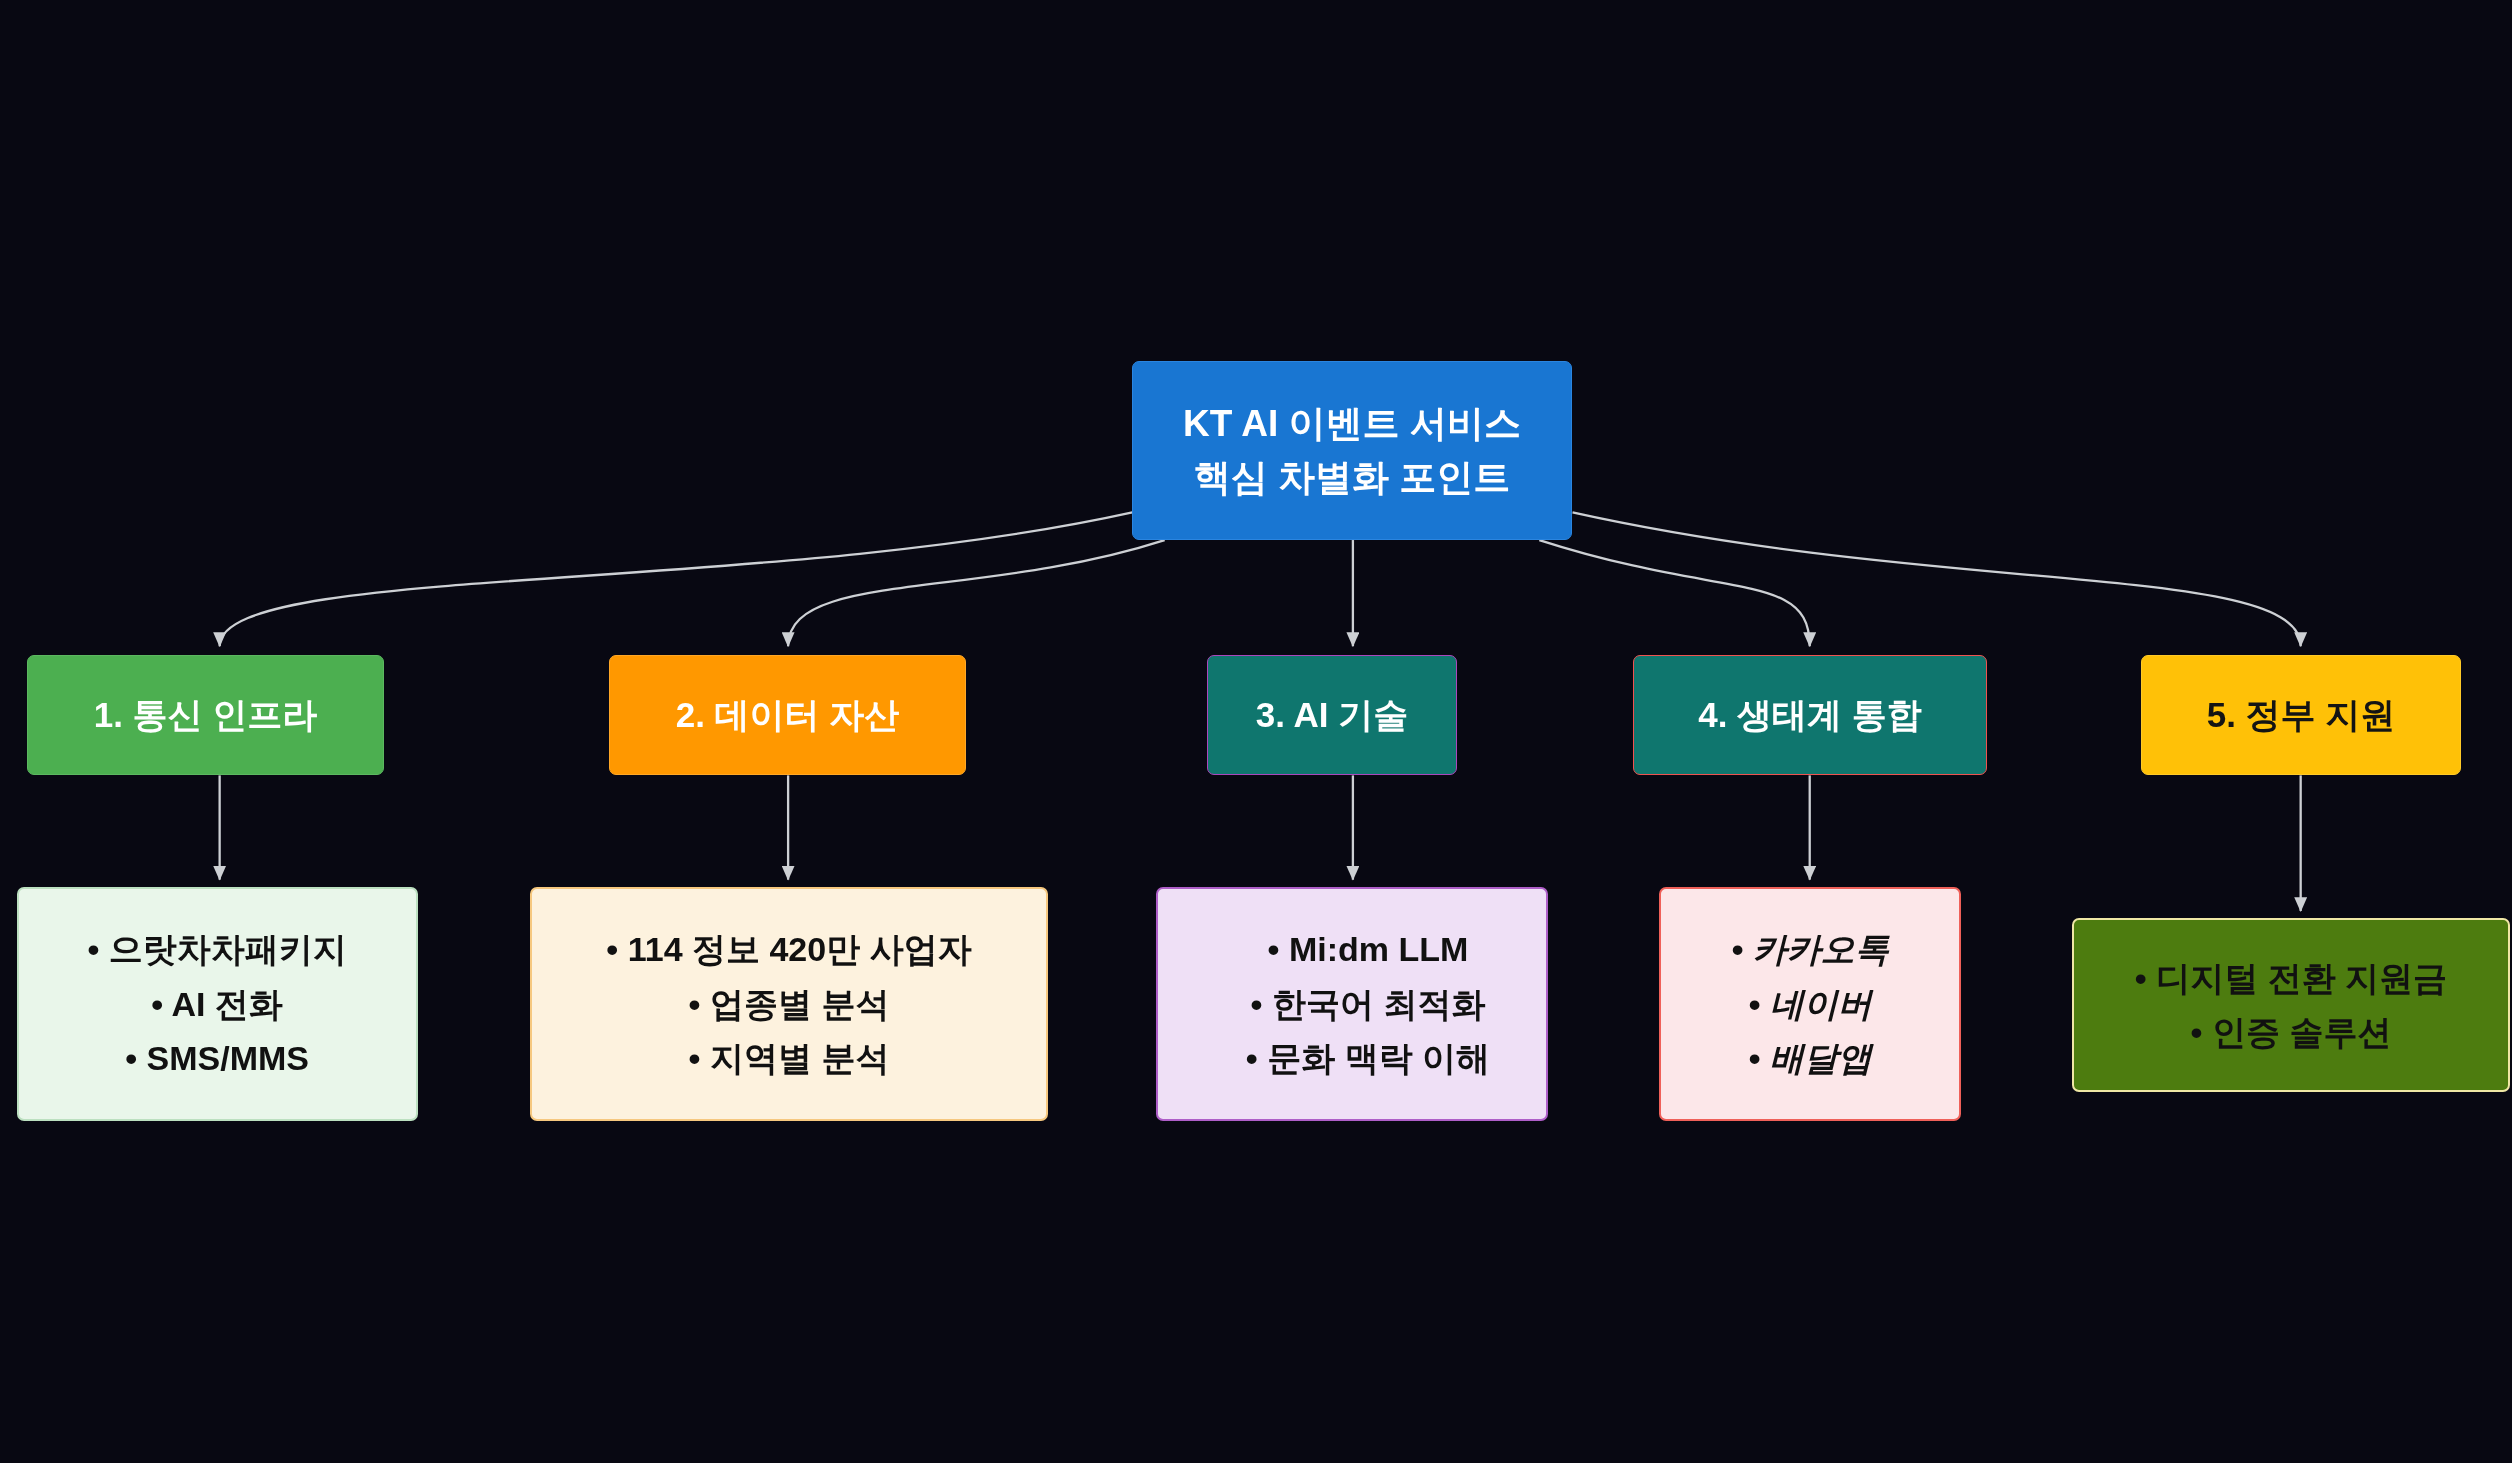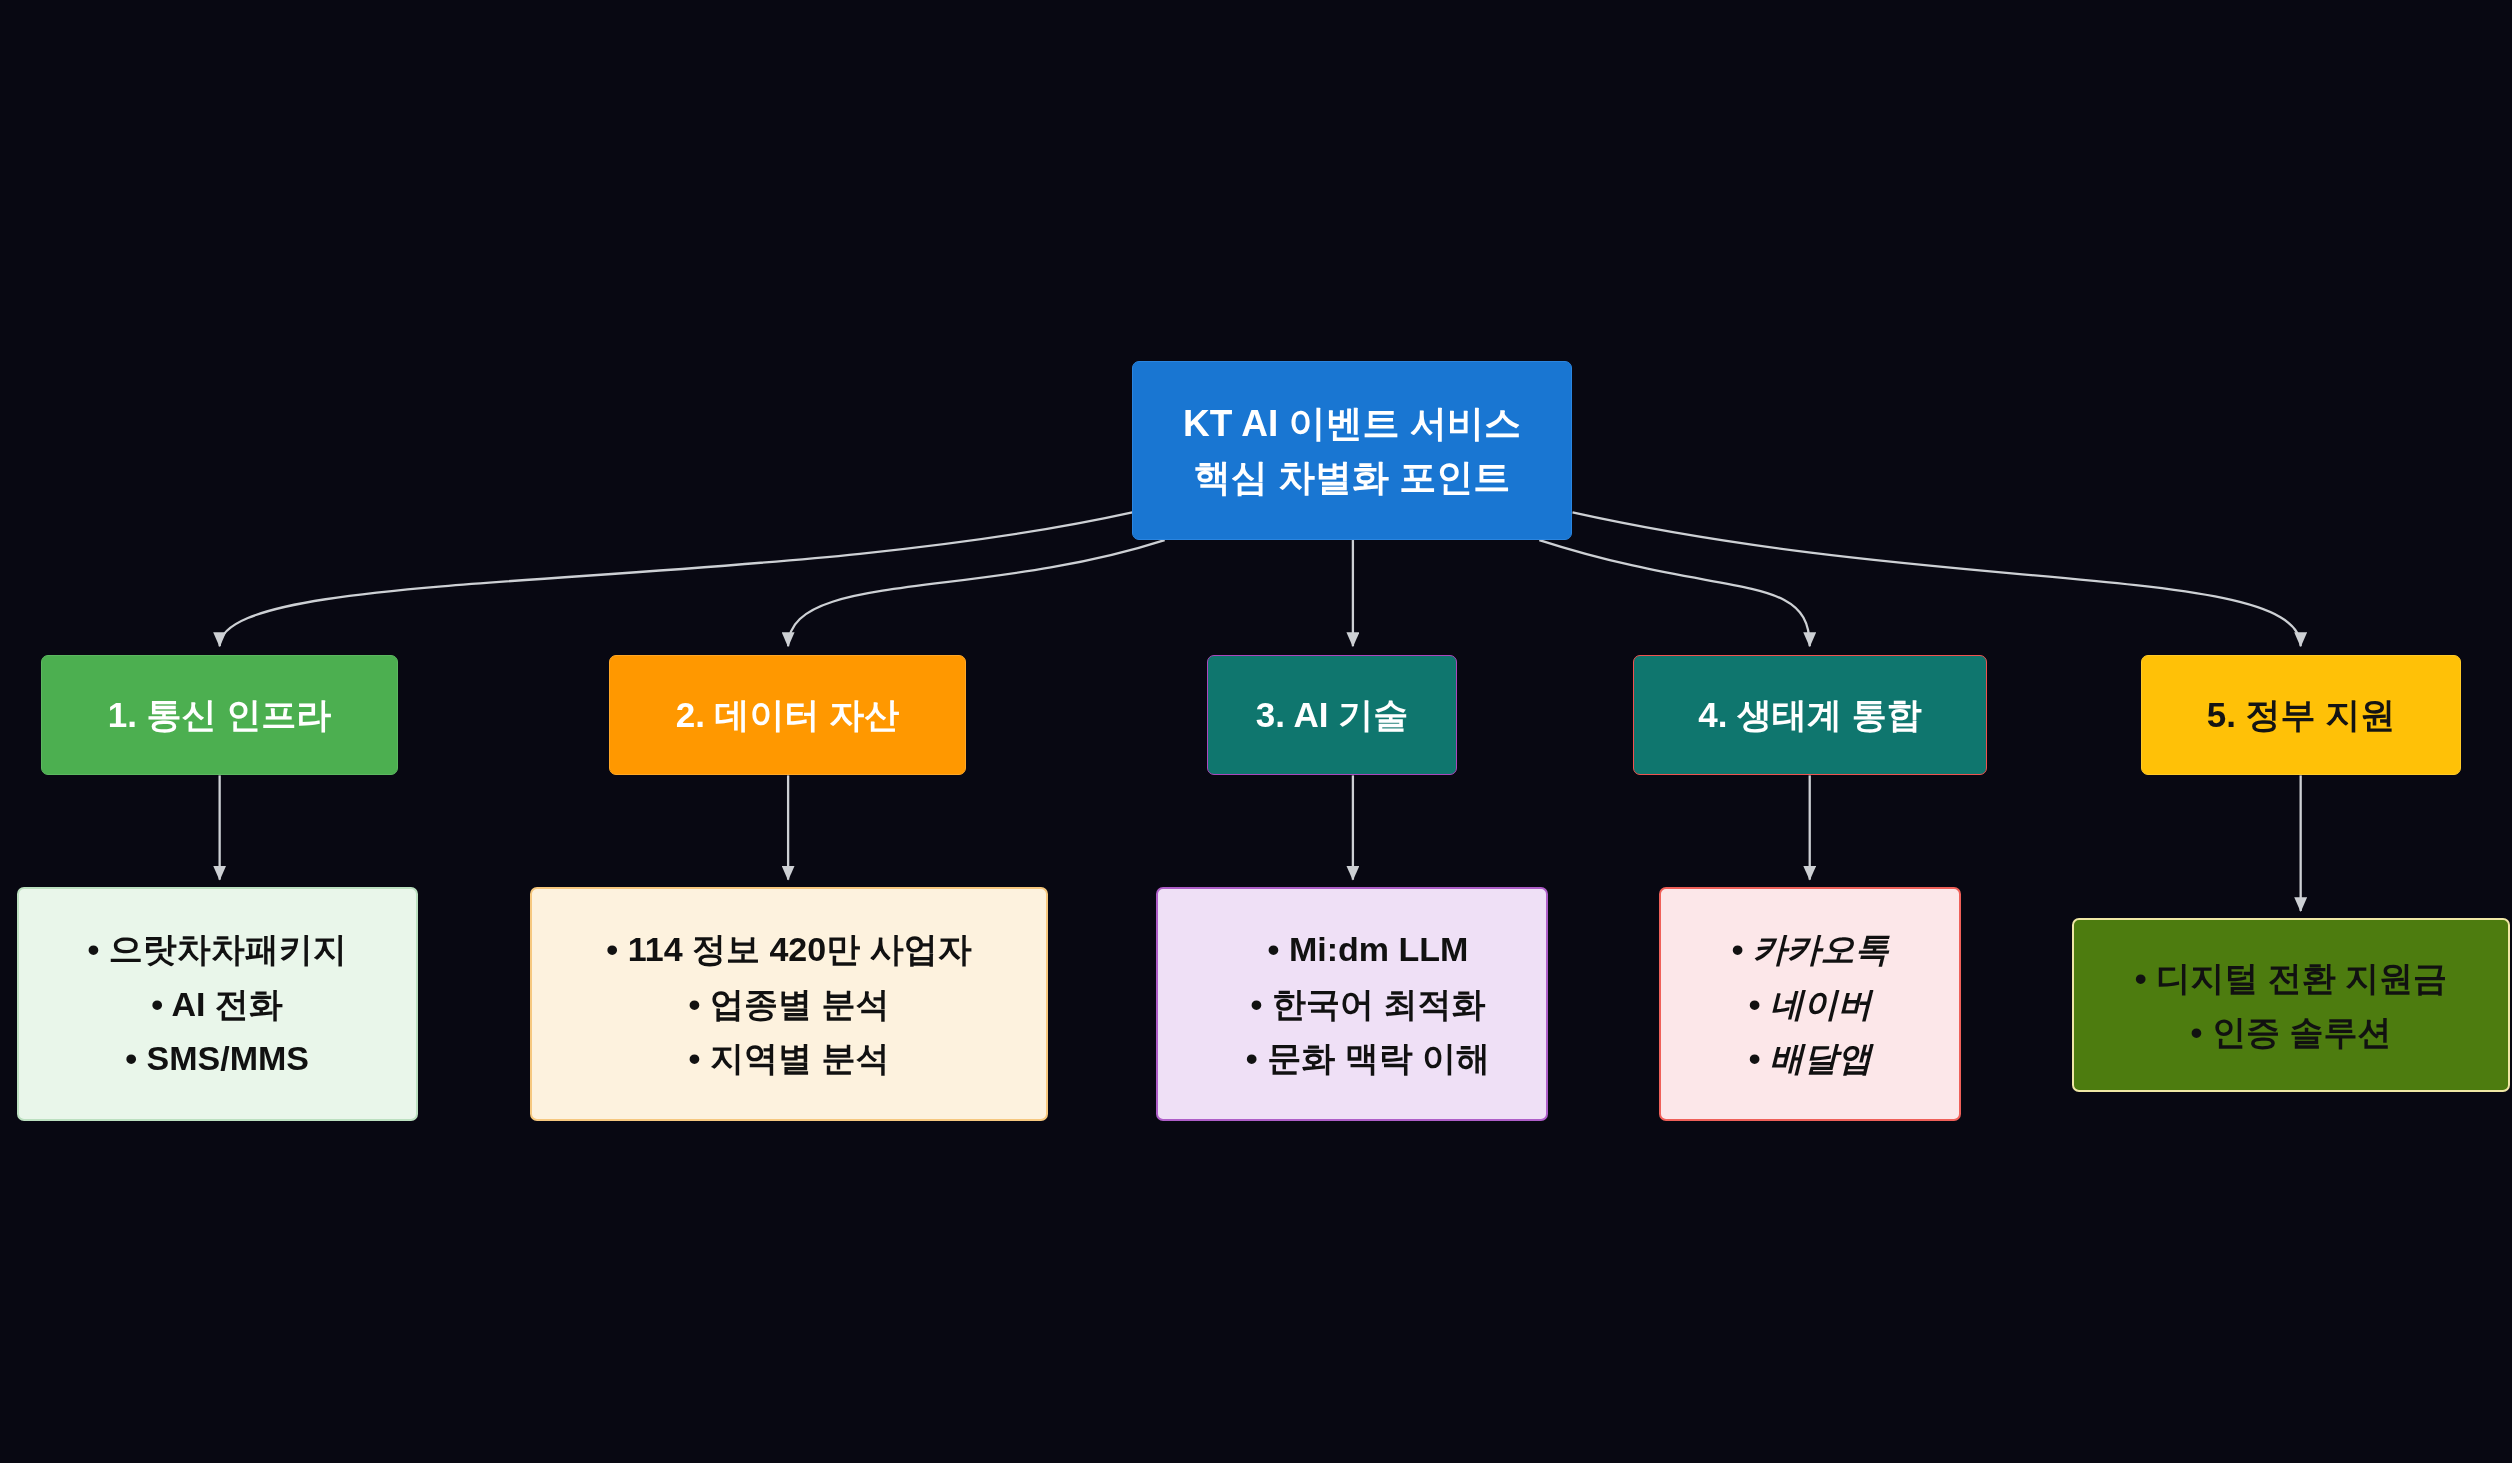--- a/index.html
+++ b/index.html
@@ -41,21 +41,21 @@
     font-weight: 700;
     line-height: 1.45;
   }
   .header {
     top: 655px;
     height: 120px;
     color: #ffffff;
     font-size: 35px;
     font-weight: 700;
   }
-  .b1 { left: 41px;   width: 357px; background: #4caf50; border: 1.8px solid #5cb860; }
+  .b1 { left: 27px;   width: 357px; background: #4caf50; border: 1.8px solid #5cb860; }
   .b2 { left: 609px;  width: 357px; background: #ff9800; border: 1.8px solid #ffa726; }
   .b3 { left: 1207px; width: 250px; background: #0f766e; border: 1.8px solid #ab47bc; }
   .b4 { left: 1633px; width: 354px; background: #0f766e; border: 1.8px solid #ef5350; }
   .b5 { left: 2141px; width: 320px; background: #ffc107; border: 1.8px solid #ffca28; color: #141414; }
   .leaf {
     top: 887px;
     height: 234px;
     font-size: 34px;
     font-weight: 600;
     color: #111111;

